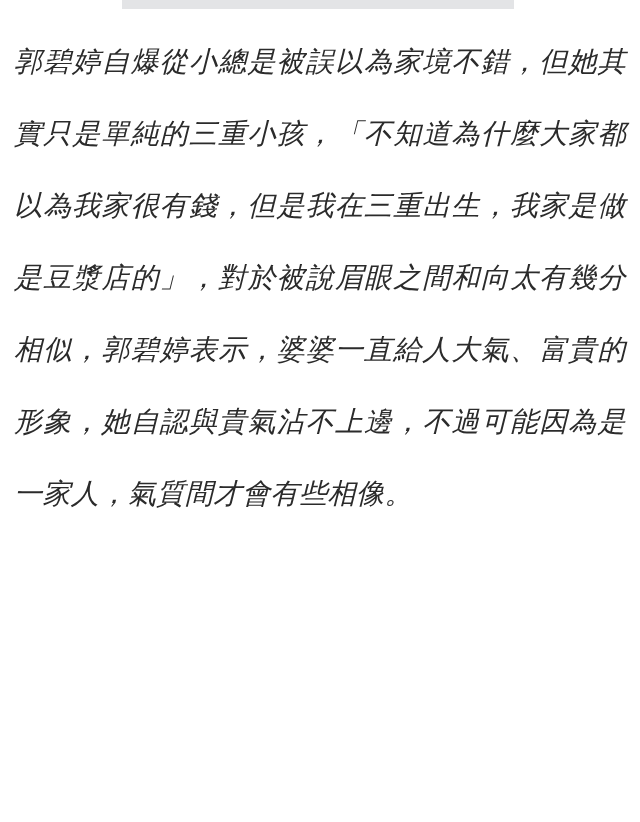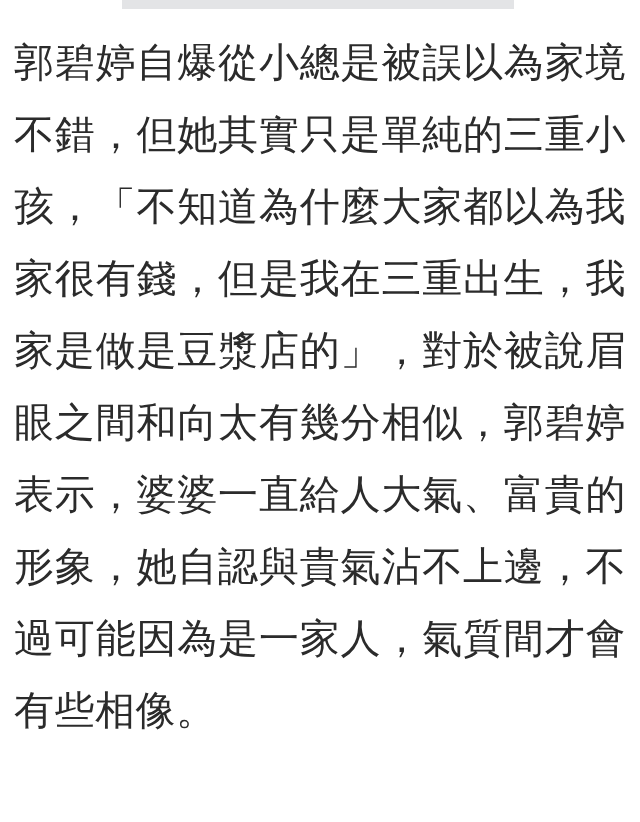--- a/index.html
+++ b/index.html
@@ -37,29 +37,30 @@
     background: #e3e4e6;
   }
   .article {
     position: absolute;
     top: 26px;
     left: 14px;
     width: 612px;
   }
   .article-body {
     font-family: "DejaVu Sans", "Liberation Sans", sans-serif;
-    font-size: 40px;
+    font-size: 28px;
     line-height: 72px;
     color: #2b2b2b;
     letter-spacing: 0.5px;
     text-align: justify;
     text-justify: inter-character;
     word-break: break-all;
     white-space: normal;
     font-weight: 400;
+    font-style: italic;
   }
   .bottom-strip {
     position: absolute;
     bottom: 0;
     left: 0;
     width: 640px;
     height: 12px;
     background: #ffffff;
   }
 </style>

